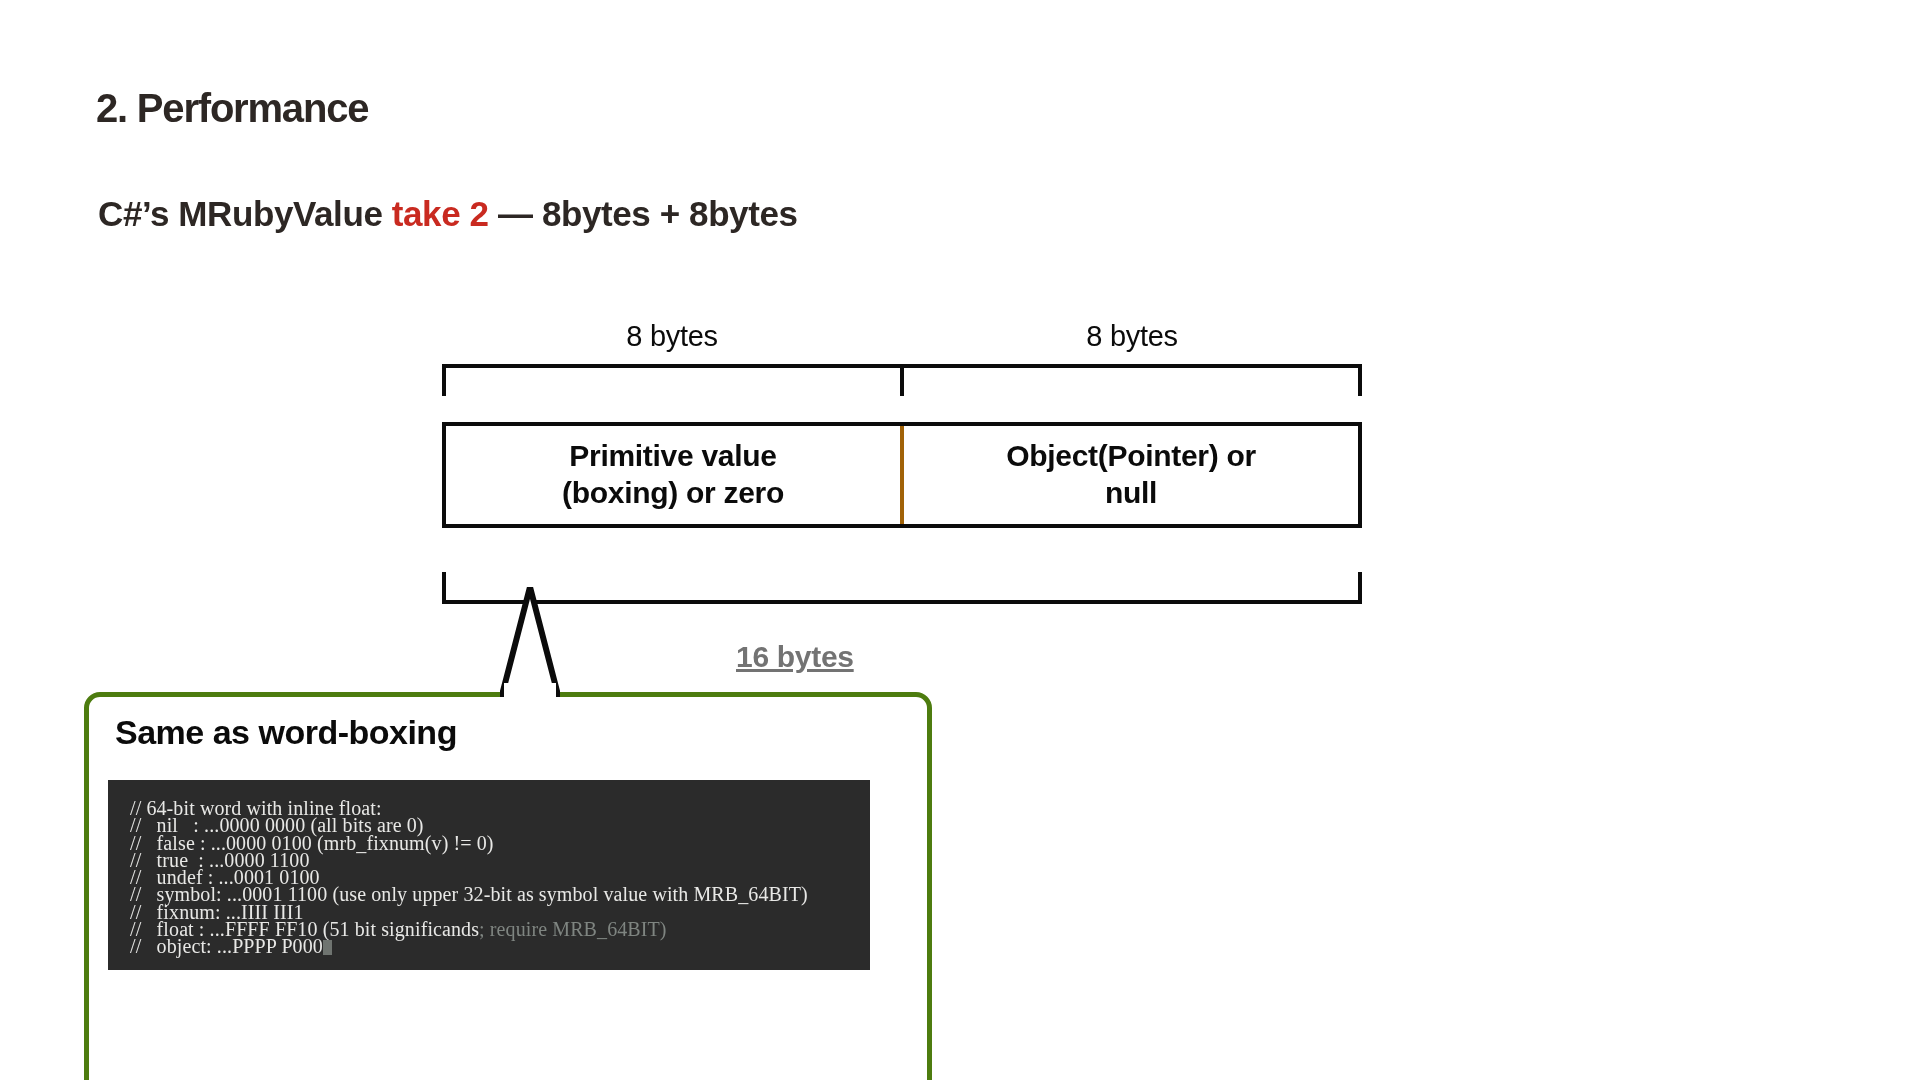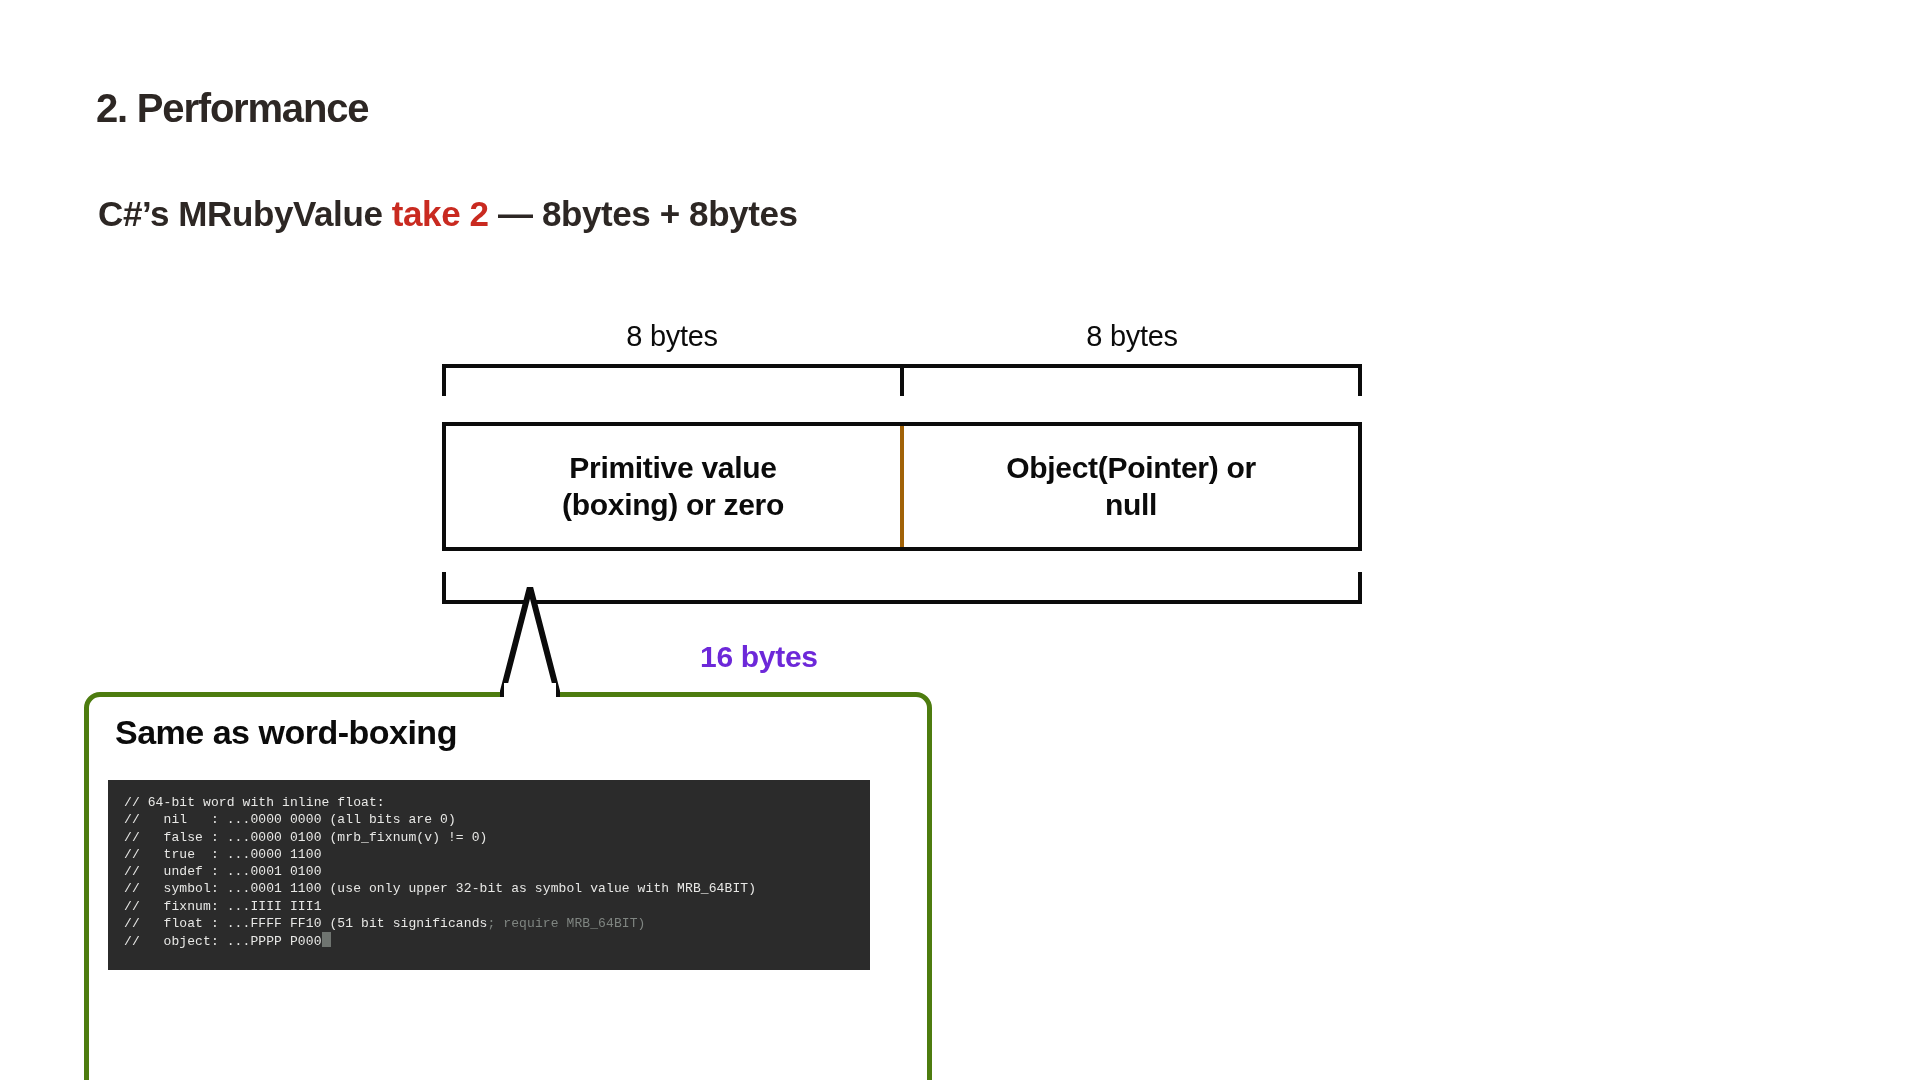--- a/index.html
+++ b/index.html
@@ -75,21 +75,21 @@
   #top-bracket .tick-left   { left: 0; }
   #top-bracket .tick-middle { left: 458px; }
   #top-bracket .tick-right  { right: 0; }
 
   
   #value-table {
     position: absolute;
     left: 442px;
     top: 422px;
     width: 920px;
-    height: 129px;
+    height: 106px;
     display: flex;
     box-sizing: border-box;
     border: 4px solid #0b0b0b;
     background: #ffffff;
   }
   #value-table .cell {
     flex: 1 1 0;
     display: flex;
     align-items: center;
     justify-content: center;
@@ -120,27 +120,28 @@
     bottom: 0;
     width: 0;
     height: 28px;
     border-left: 4px solid #0b0b0b;
   }
   #bottom-bracket .tick-left  { left: 0; }
   #bottom-bracket .tick-right { right: 0; }
 
   #total-label {
     position: absolute;
-    left: 700px;
+    left: 736px;
     top: 640px;
     font-size: 30px;
     font-weight: bold;
-    color: #6d28d9;
+    color: #737373;
     letter-spacing: -0.3px;
     white-space: nowrap;
+    text-decoration: underline;
   }
 
   
   #callout {
     position: absolute;
     left: 84px;
     top: 692px;
     width: 848px;
     height: 432px;
     box-sizing: border-box;
@@ -176,23 +177,23 @@
     left: 19px;
     top: 83px;
     width: 762px;
     height: 190px;
     background: #2b2b2b;
     box-sizing: border-box;
     padding: 10px 10px 10px 12px;
     overflow: hidden;
   }
   #code-block pre {
-    margin: 4px;
-    font-family: Liberation Mono, monospace;
-    font-size: 13px;
+    margin: 10px;
+    font-family: Liberation Serif, serif;
+    font-size: 20px;
     line-height: 17.3px;
     color: #e8e8e6;
     white-space: pre;
     letter-spacing: 0.1px;
   }
   #code-block .dim { color: #7f8581; }
   #code-block .caret {
     display: inline-block;
     width: 9px;
     height: 15px;

